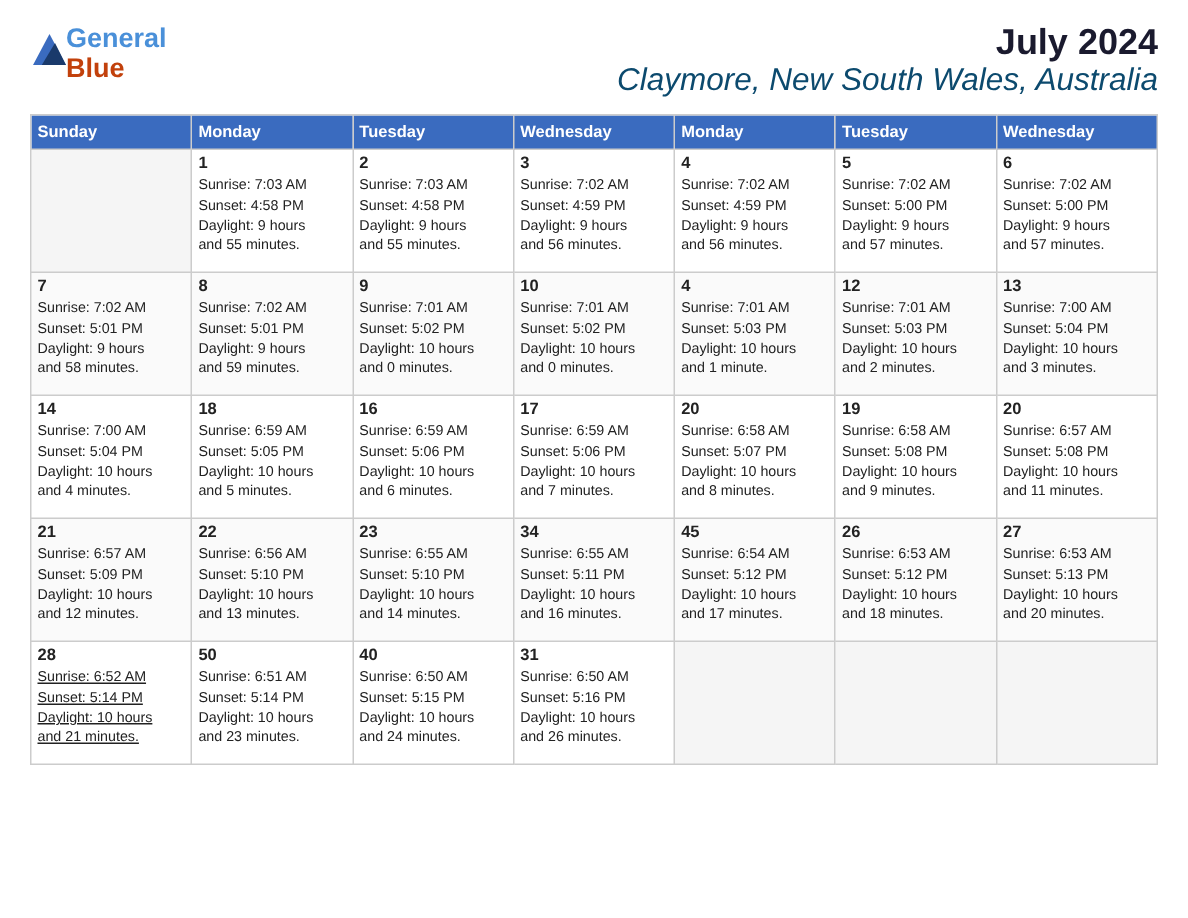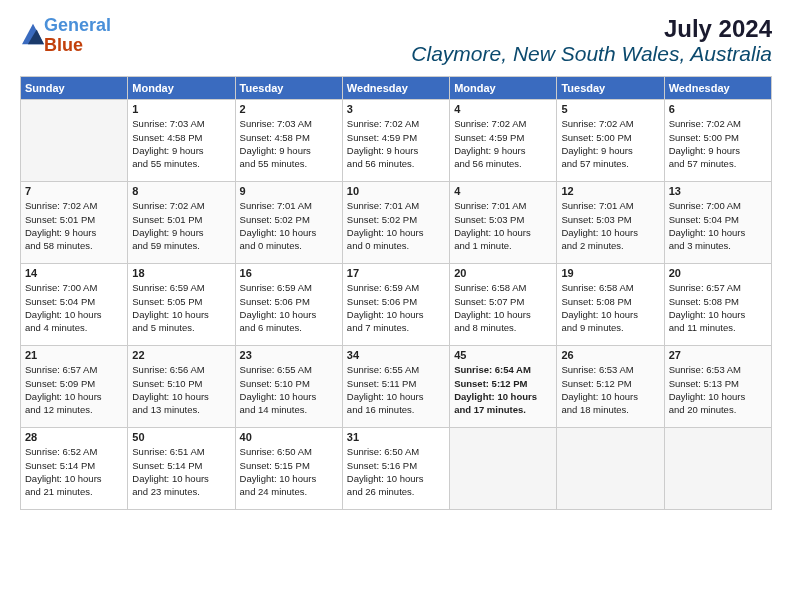--- a/index.html
+++ b/index.html
@@ -299,21 +299,21 @@
           </td>
           <td>
             <span class="day-num">34</span>
             <div class="day-info" style="white-space: pre-line;">Sunrise: 6:55 AM
 Sunset: 5:11 PM
 Daylight: 10 hours
 and 16 minutes.</div>
           </td>
           <td>
             <span class="day-num">45</span>
-            <div class="day-info" style="white-space: pre-line; font-weight: bold;">Sunrise: 6:54 AM
+            <div class="day-info" style="white-space: pre-line;">Sunrise: 6:54 AM
 Sunset: 5:12 PM
 Daylight: 10 hours
 and 17 minutes.</div>
           </td>
           <td>
             <span class="day-num">26</span>
             <div class="day-info" style="white-space: pre-line;">Sunrise: 6:53 AM
 Sunset: 5:12 PM
 Daylight: 10 hours
 and 18 minutes.</div>
@@ -322,21 +322,21 @@
             <span class="day-num">27</span>
             <div class="day-info" style="white-space: pre-line;">Sunrise: 6:53 AM
 Sunset: 5:13 PM
 Daylight: 10 hours
 and 20 minutes.</div>
           </td>
         </tr>
         <tr>
           <td>
             <span class="day-num">28</span>
-            <div class="day-info" style="white-space: pre-line;">Sunrise: 6:52 AM
+            <div class="day-info" style="white-space: pre-line; text-decoration: underline;">Sunrise: 6:52 AM
 Sunset: 5:14 PM
 Daylight: 10 hours
 and 21 minutes.</div>
           </td>
           <td>
             <span class="day-num">50</span>
             <div class="day-info" style="white-space: pre-line;">Sunrise: 6:51 AM
 Sunset: 5:14 PM
 Daylight: 10 hours
 and 23 minutes.</div>

